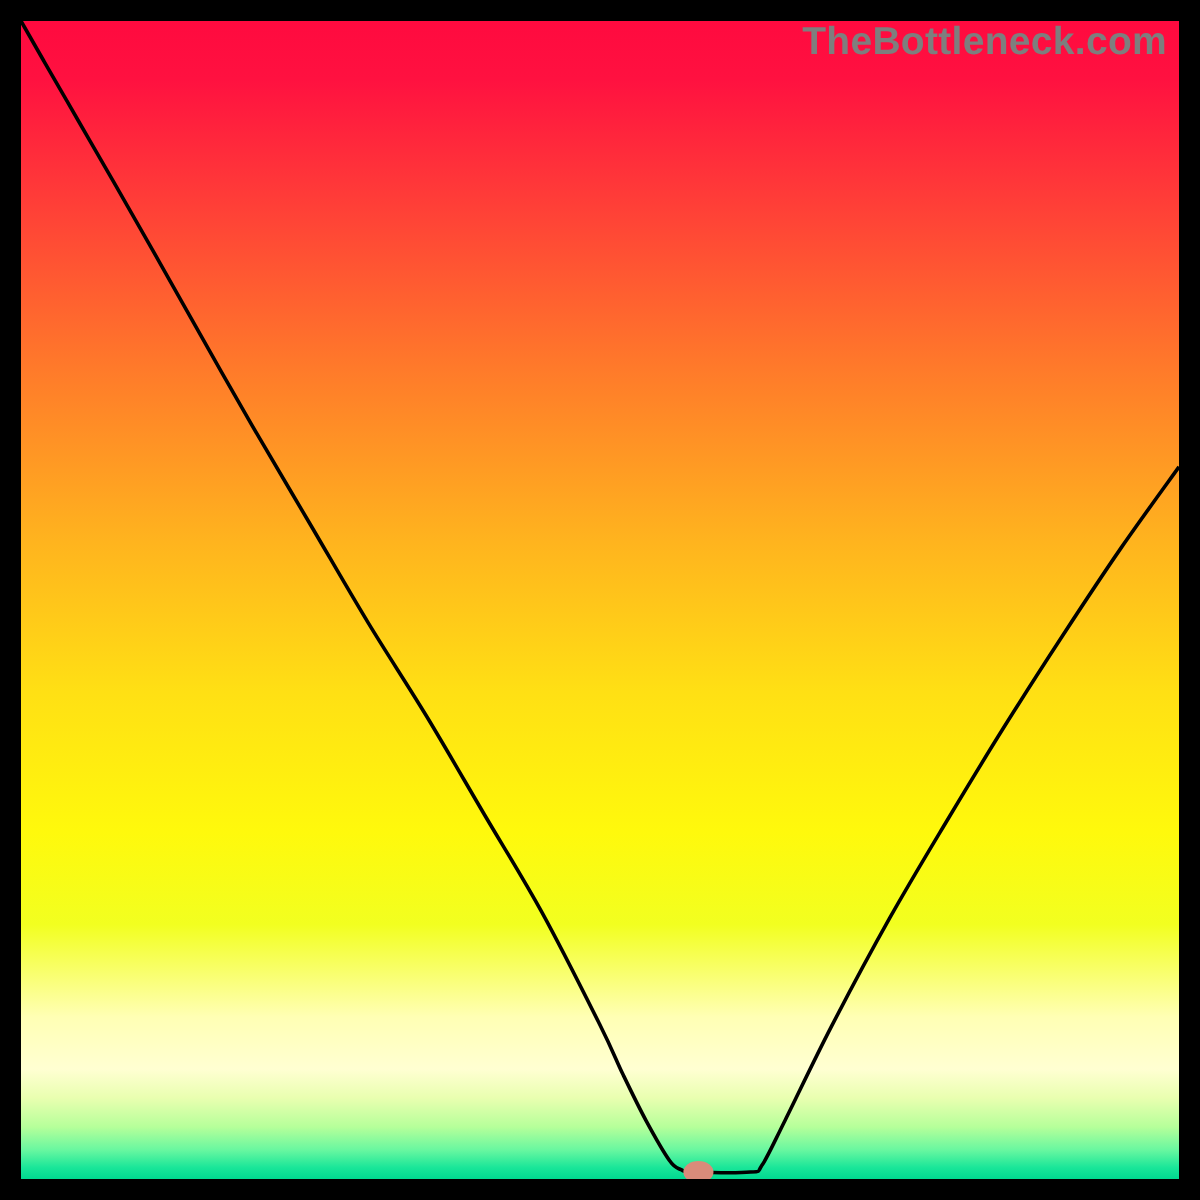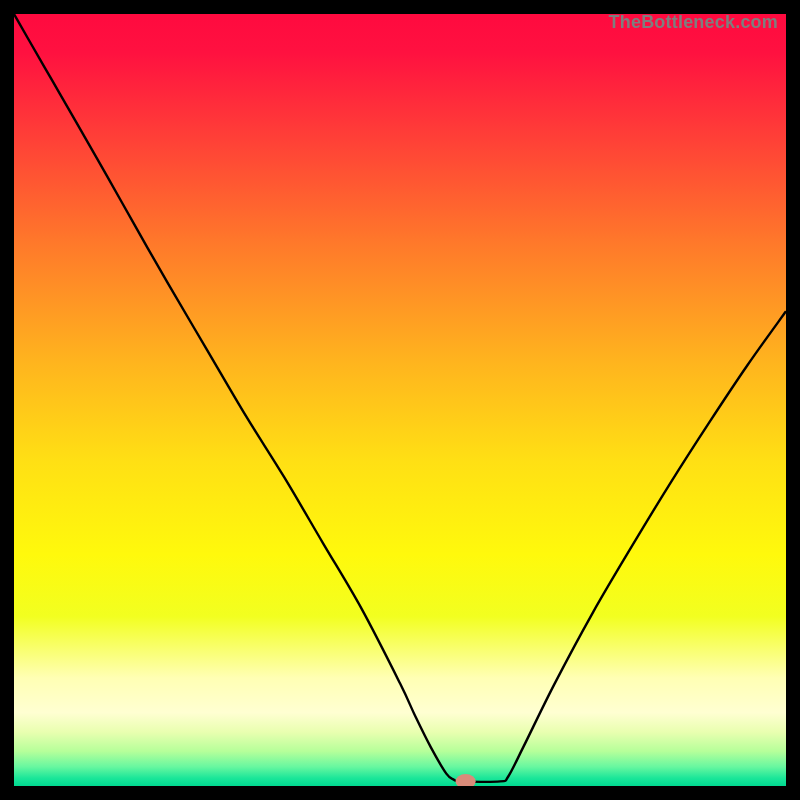--- a/index.html
+++ b/index.html
@@ -22,21 +22,21 @@
     position: absolute;
     left: 0;
     top: 0;
     width: 772px;
     height: 772px;
   }
   .watermark {
     position: absolute;
     top: -2px;
     right: 8px;
-    font-size: 18px;
+    font-size: 26px;
     font-weight: 700;
     letter-spacing: 0.2px;
     color: #7e7e7e;
     user-select: none;
   }
   svg { display: block; }
 </style>
 </head>
 <body>
 

